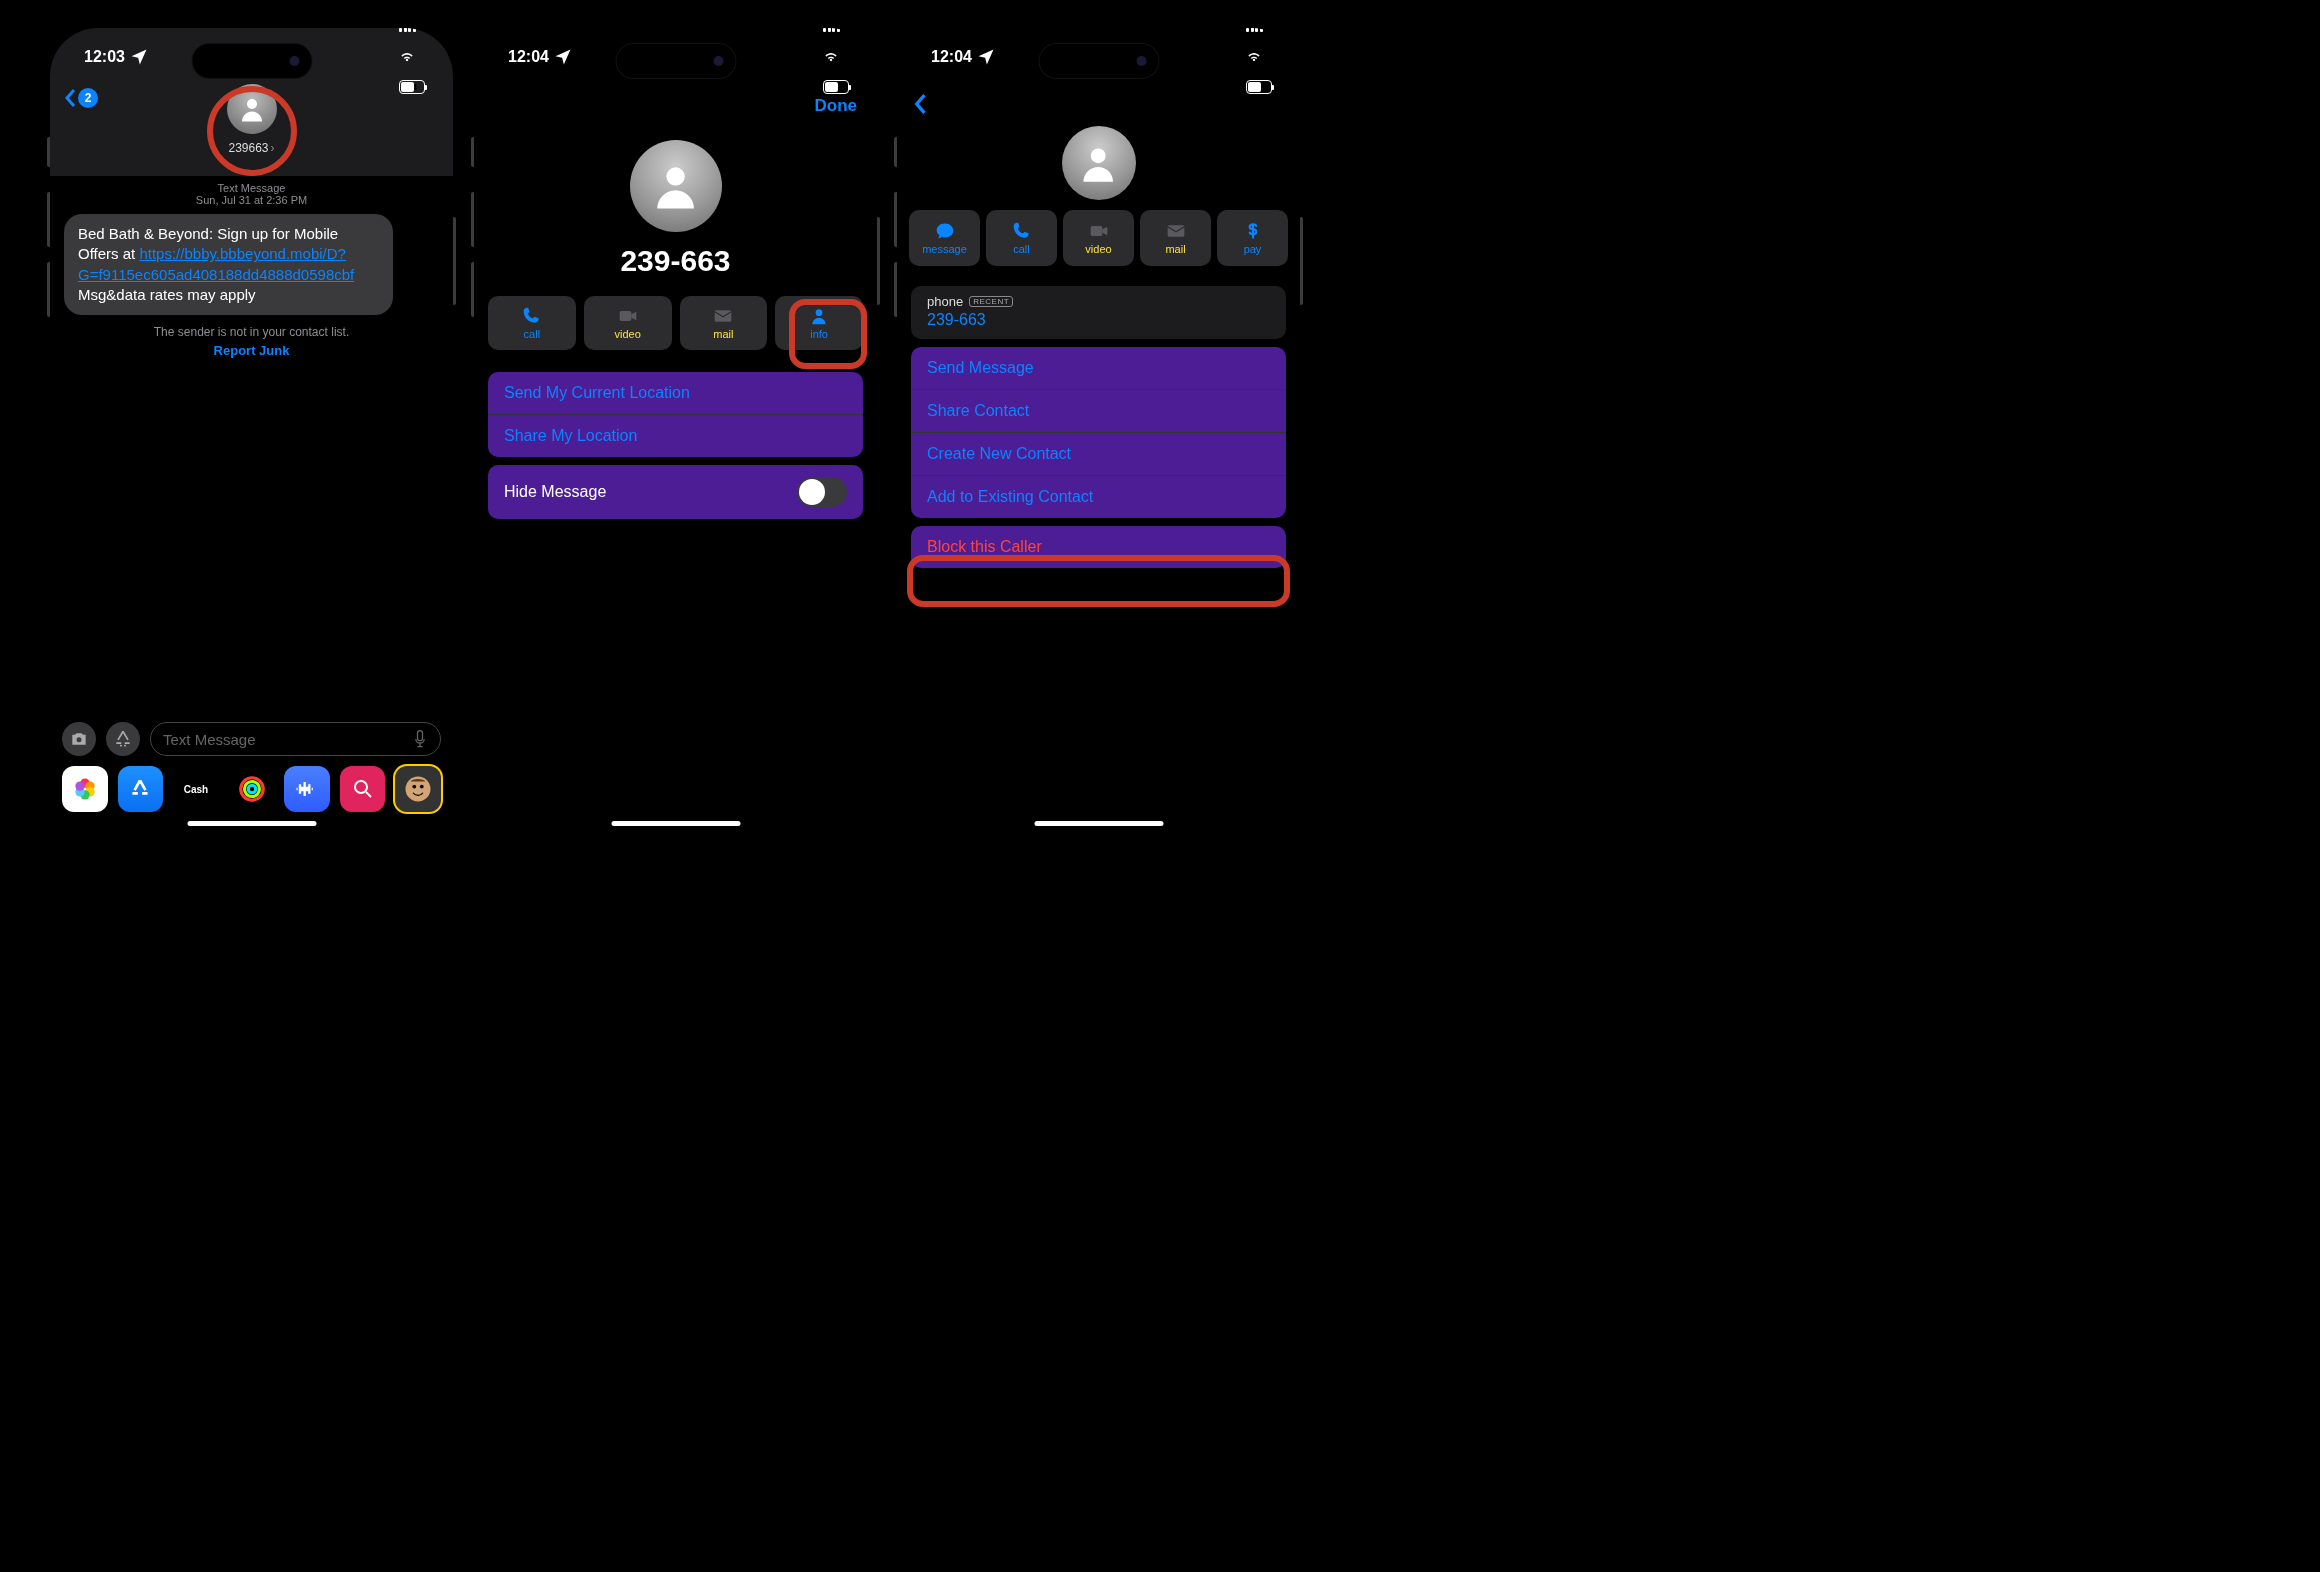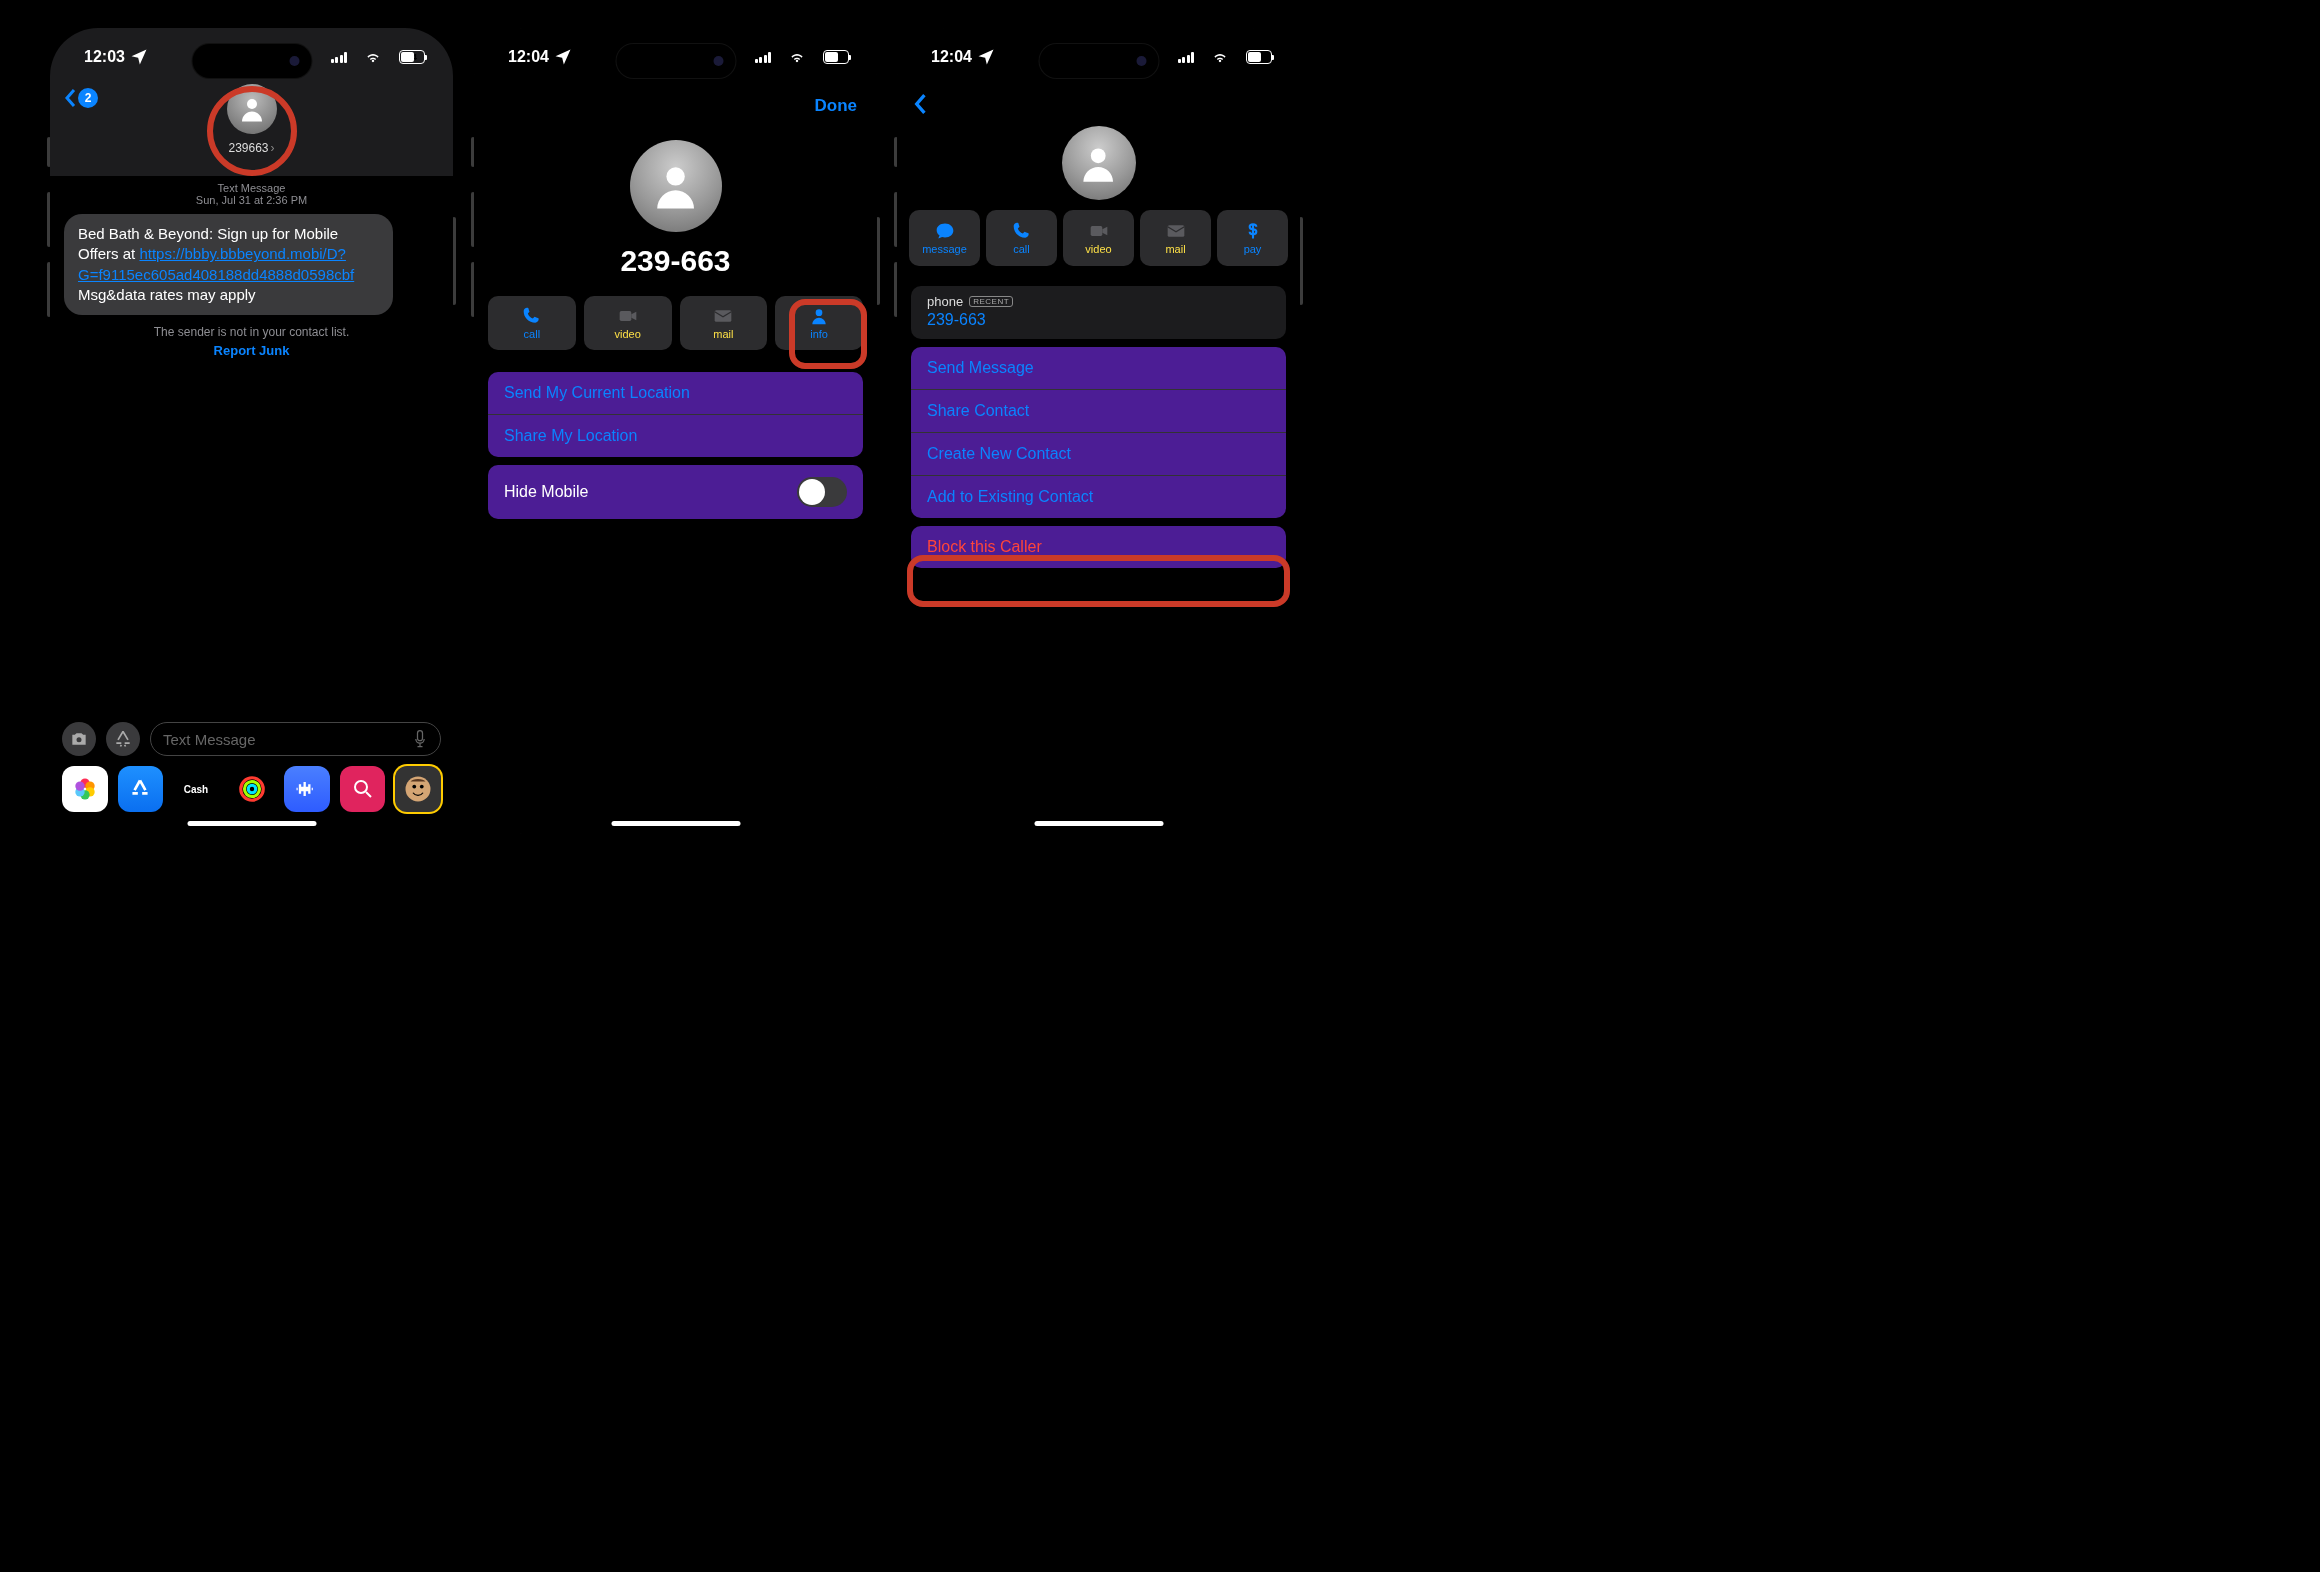--- a/index.html
+++ b/index.html
@@ -38,21 +38,21 @@
   }
   .island::after {
     content:''; position:absolute; right:12px; top:50%; transform:translateY(-50%);
     width:10px; height:10px; border-radius:50%; background:#1a1a38;
   }
   .status-bar {
     position:relative; height:58px; display:flex; align-items:center; justify-content:space-between;
     padding: 0 28px 0 34px; z-index:40;
   }
   .status-left { display:flex; align-items:center; gap:4px; font-weight:600; font-size:16px; }
-  .status-right { display:flex; align-items:center; gap:18px; }
+  .status-right { display:flex; gap:18px;flex-direction:column; }
   .cell-bars { display:flex; align-items:flex-end; gap:1.5px; height:11px; }
   .cell-bars span { width:3px; background:#fff; border-radius:1px; }
   .cell-bars span:nth-child(1){height:4px}
   .cell-bars span:nth-child(2){height:6px}
   .cell-bars span:nth-child(3){height:8px}
   .cell-bars span:nth-child(4){height:11px}
   .battery { display:flex; align-items:center; }
   .battery-body { width:26px;height:14px;border:1px solid #fff;border-radius:4px; position:relative; display:flex; align-items:center; justify-content:center; font-size:9px; font-weight:700; }
   .battery-body::after{ content:''; position:absolute; right:-3px; top:4px; width:2px; height:5px; background:#fff; border-radius:0 1px 1px 0;}
   .battery-fill { position:absolute; left:1px; top:1px; bottom:1px; width:54%; background:#fff; border-radius:2px; z-index:-1;}
@@ -329,21 +329,21 @@
             <span class="lbl">info</span>
           </div>
     </div>
     <div class="red-circle"></div>
     <div class="list-group">
       <div class="list-item">Send My Current Location</div>
       <div class="list-item">Share My Location</div>
     </div>
     <div class="list-group">
       <div class="list-item white">
-        <span>Hide Mobile</span>
+        <span>Hide Message</span>
         <div class="toggle"></div>
       </div>
     </div>
     <div class="home-indicator"></div>
   </div>
 </div>
 
 <div class="phone p3">
   <div class="side-btn side-l1"></div>
       <div class="side-btn side-l2"></div>

